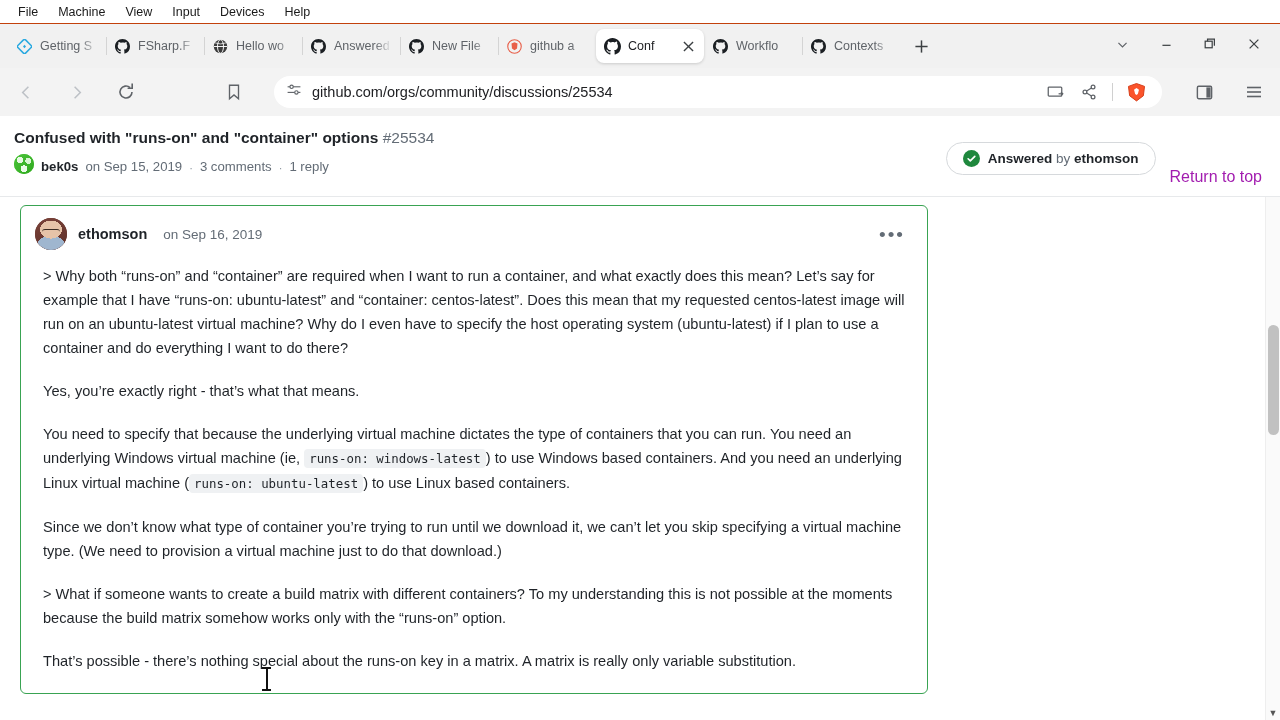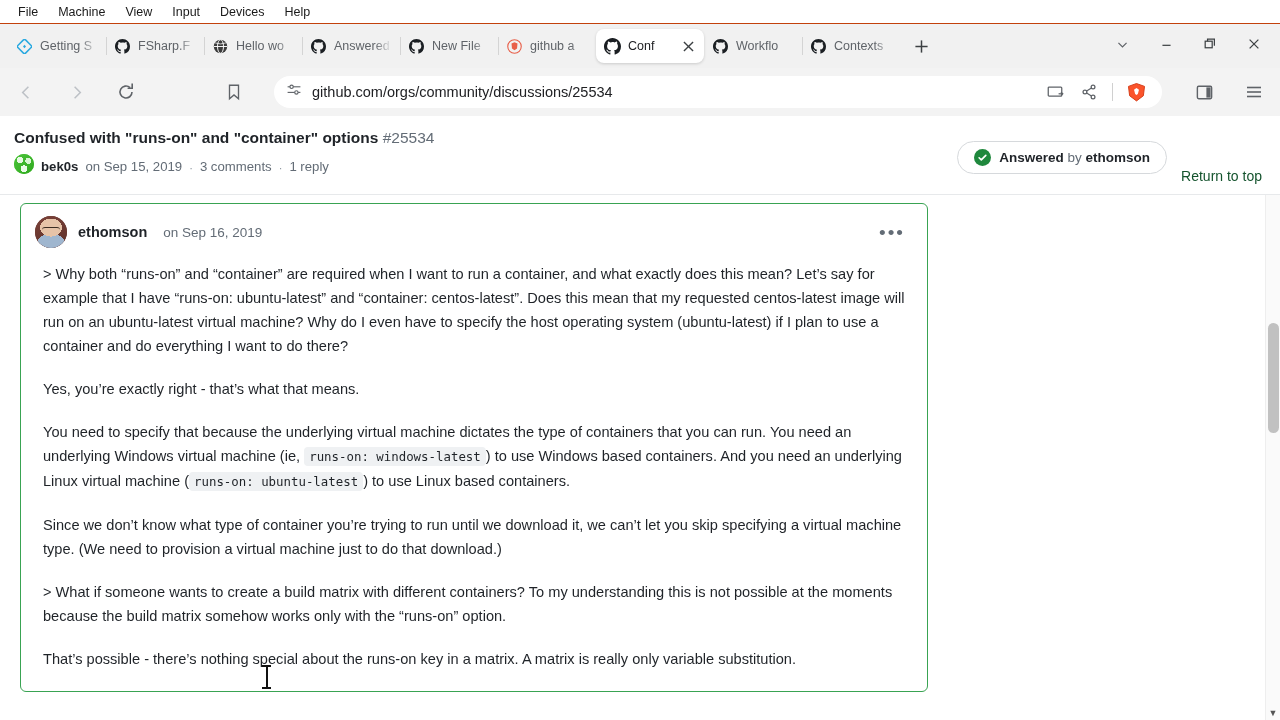--- a/index.html
+++ b/index.html
@@ -219,21 +219,21 @@
     background: #fff;
     cursor: pointer;
   }
   .check-circle {
     width: 17px; height: 17px; border-radius: 50%;
     background: #1f883d;
     display: flex; align-items: center; justify-content: center;
     flex: 0 0 17px;
   }
   .answered-strong { color: #1f2328; font-weight: bold; }
-  .return-top { font-size: 14px; color: #14532d; cursor: pointer; margin-top: 38px; }
+  .return-top { font-size: 16px; color: #a21caf; cursor: pointer; margin-top: 38px; }
 
   .scrollarea { flex: 1; position: relative; overflow: hidden; padding: 8px 0 0 0; }
 
   .comment-card {
     margin: 0 14px 0 20px;
     border: 1px solid #39a352;
     border-radius: 6px;
     background: #ffffff;
     max-width: 908px;
   }

